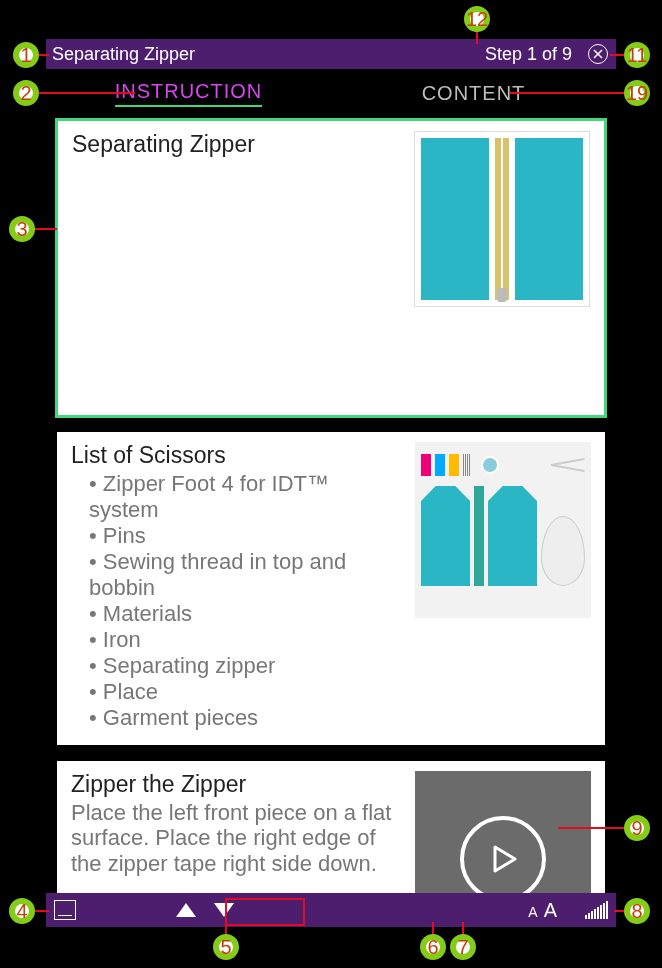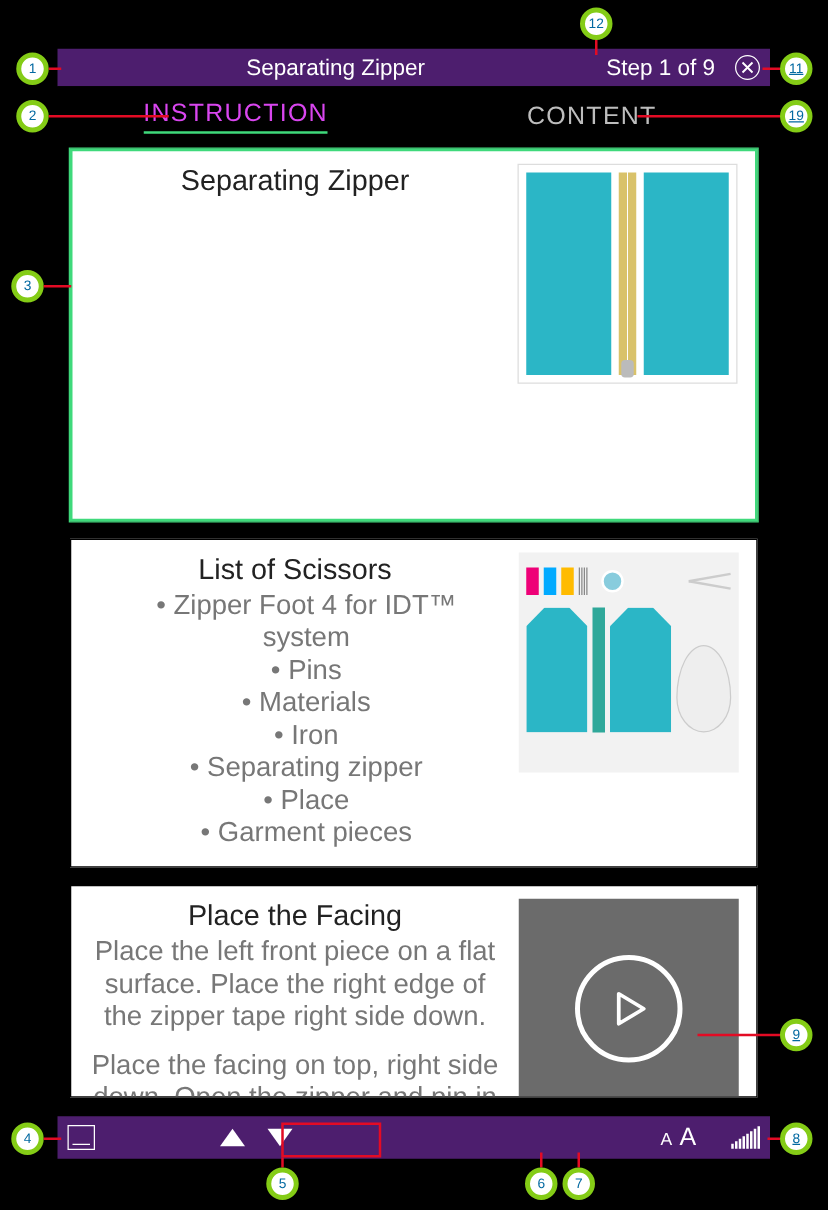--- a/index.html
+++ b/index.html
@@ -13,21 +13,20 @@
   }
   .app {
     position: absolute;
     left: 46px;
     top: 39px;
     width: 570px;
     height: 888px;
     background: #000;
     display: flex;
     flex-direction: column;
-    text-align: center;
   }
   .titlebar {
     height: 30px;
     background: #4d1e6e;
     color: #fff;
     display: flex;
     align-items: center;
     padding: 0 8px 0 6px;
     font-size: 18px;
     font-weight: 300;
@@ -168,36 +167,36 @@
   .callout {
     position: absolute;
     display: flex;
     align-items: center;
     z-index: 50;
   }
   .callout .num {
     width: 26px; height: 26px;
     border-radius: 50%;
     background: #fff;
-    border: 4px solid #84cc16;
-    color: #0369a1;
-    font-size: 11px;
+    border: 6px solid #84cc16;
+    color: #c2410c;
+    font-size: 20px;
     font-weight: 400;
     display: flex; align-items: center; justify-content: center;
     flex-shrink:0;
     font-family: "Futura", sans-serif;
   }
   .callout .line {
     height: 2px;
     background: #e30b24;
   }
   .callout.left .line { order: 2; }
   .callout.left .num { order: 1; }
   .callout.right .line { order: 1; }
-  .callout.right .num { order: 2; text-decoration: underline; }
+  .callout.right .num { order: 2; }
   .callout.vert { flex-direction: column; }
   .callout.vert .line { width: 2px; height: auto; }
   .redbox{ position:absolute; border:2px solid #e30b24; pointer-events:none; z-index:49;}
 </style>
 </head>
 <body>
 
 <div class="app">
 
   <div class="titlebar">
@@ -234,20 +233,21 @@
       </div>
     </div>
 
     <div class="card second">
       <div class="card-text">
         <div class="card-title">List of Scissors</div>
         <div class="card-body">
           <ul>
             <li>Zipper Foot 4 for IDT™ system</li>
             <li>Pins</li>
+            <li>Sewing thread in top and bobbin</li>
             <li>Materials</li>
             <li>Iron</li>
             <li>Separating zipper</li>
             <li>Place</li>
             <li>Garment pieces</li>
           </ul>
         </div>
       </div>
       <div class="card-img illus2">
         <div class="illus2-top">
@@ -267,21 +267,21 @@
             <div class="piece"></div>
             <div class="strip"></div>
             <div class="piece"></div>
             <div class="iron"></div>
           </div>
       </div>
     </div>
 
     <div class="card third">
       <div class="card-text">
-        <div class="card-title">Place the Facing</div>
+        <div class="card-title">Zipper the Zipper</div>
         <div class="card-body">
           <p>Place the left front piece on a flat surface. Place the right edge of the zipper tape right side down.</p>
           <p>Place the facing on top, right side down. Open the zipper and pin in</p>
         </div>
       </div>
       <div class="card-img illus3">
         <div class="playcircle">
           <svg viewBox="0 0 36 36">
               <path d="M10 6 L30 18 L10 30 Z" fill="none" stroke="#fff" stroke-width="3" stroke-linejoin="round"></path>
             </svg>

